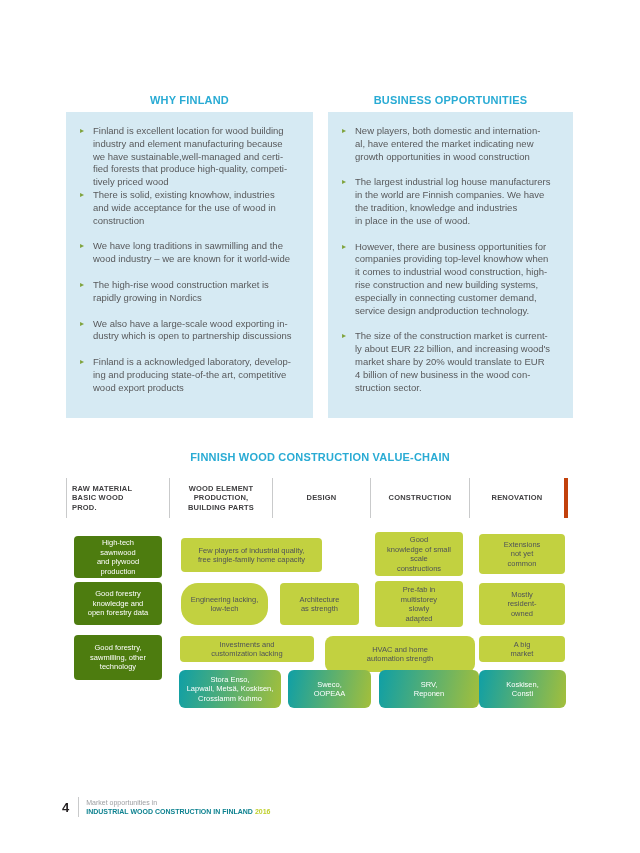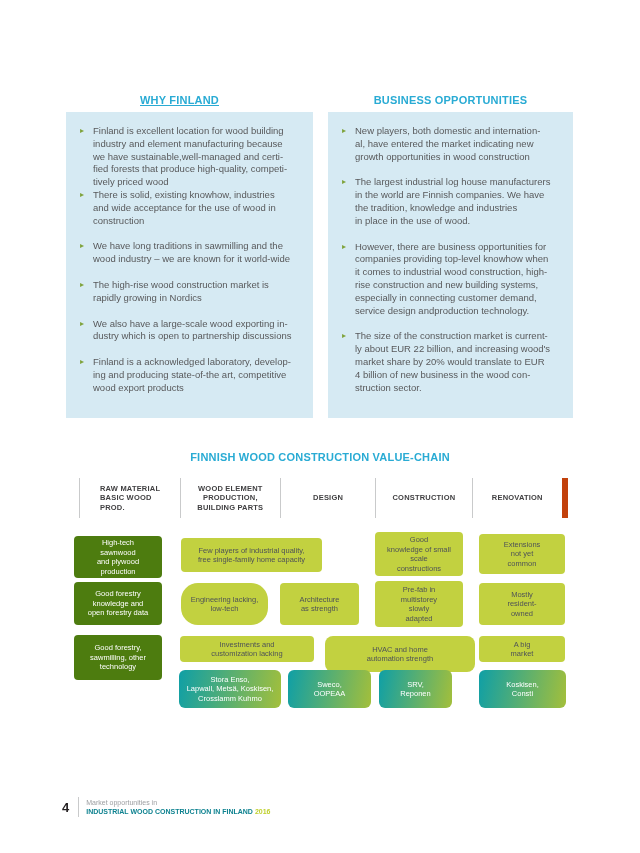--- a/index.html
+++ b/index.html
@@ -15,21 +15,21 @@
   .col-heading {
     position: absolute;
     top: 94px;
     height: 14px;
     font-size: 11px;
     font-weight: bold;
     color: #29abd4;
     text-align: center;
     letter-spacing: 0.2px;
   }
-  .heading-left { left: 56px; width: 247px; text-decoration: underline; }
+  .heading-left { left: 66px; width: 247px; }
   .heading-right { left: 328px; width: 245px; }
   .panel {
     position: absolute;
     top: 112px;
     height: 306px;
     background: #d6eaf3;
     padding: 13px 8px 10px 14px;
   }
   .panel-left { left: 66px; width: 247px; }
   .panel-right { left: 328px; width: 245px; }
@@ -81,22 +81,22 @@
     align-items: center;
     justify-content: center;
     text-align: center;
     font-size: 7.5px;
     font-weight: bold;
     line-height: 9.5px;
     color: #414042;
     white-space: pre-line;
     letter-spacing: 0.2px;
   }
-  .vc-hcell:last-child { border-right: 6px solid #c2410c; }
-  .vc-hcell.c1 { width: 103px; justify-content: flex-start; text-align: left; padding-left: 20px; margin-left: 13px; }
+  .vc-hcell:last-child { border-right: 4px solid #c2410c; }
+  .vc-hcell.c1 { width: 103px; justify-content: flex-start; text-align: left; padding-left: 5px; }
   .vc-hcell.c2 { width: 103px; }
   .vc-hcell.c3 { width: 98px; }
   .vc-hcell.c4 { width: 99px; }
   .vc-hcell.c5 { width: 99px; }
   .box {
     position: absolute;
     display: flex;
     align-items: center;
     justify-content: center;
     text-align: center;
@@ -125,21 +125,21 @@
   .b-r2c4 { left: 309px; top: 103px; width: 88px;  height: 46px; }
   .b-r2c5 { left: 413px; top: 105px; width: 86px;  height: 42px; }
   
   .b-r3c1 { left: 8px;   top: 157px; width: 88px;  height: 45px; }
   .b-r3c23{ left: 114px; top: 158px; width: 134px; height: 26px; }
   .b-r3c34{ left: 259px; top: 158px; width: 150px; height: 36px; border-radius: 8px; }
   .b-r3c5 { left: 413px; top: 158px; width: 86px;  height: 26px; }
   
   .b-r4c2 { left: 113px; top: 192px; width: 102px; height: 38px; }
   .b-r4c3 { left: 222px; top: 192px; width: 83px;  height: 38px; }
-  .b-r4c4 { left: 313px; top: 192px; width: 73px;  height: 38px; }
+  .b-r4c4 { left: 313px; top: 192px; width: 100px;  height: 38px; }
   .b-r4c5 { left: 413px; top: 192px; width: 87px;  height: 38px; }
   .footer {
     position: absolute;
     left: 62px;
     top: 797px;
     display: flex;
     align-items: center;
   }
   .page-num {
     font-size: 13px;

